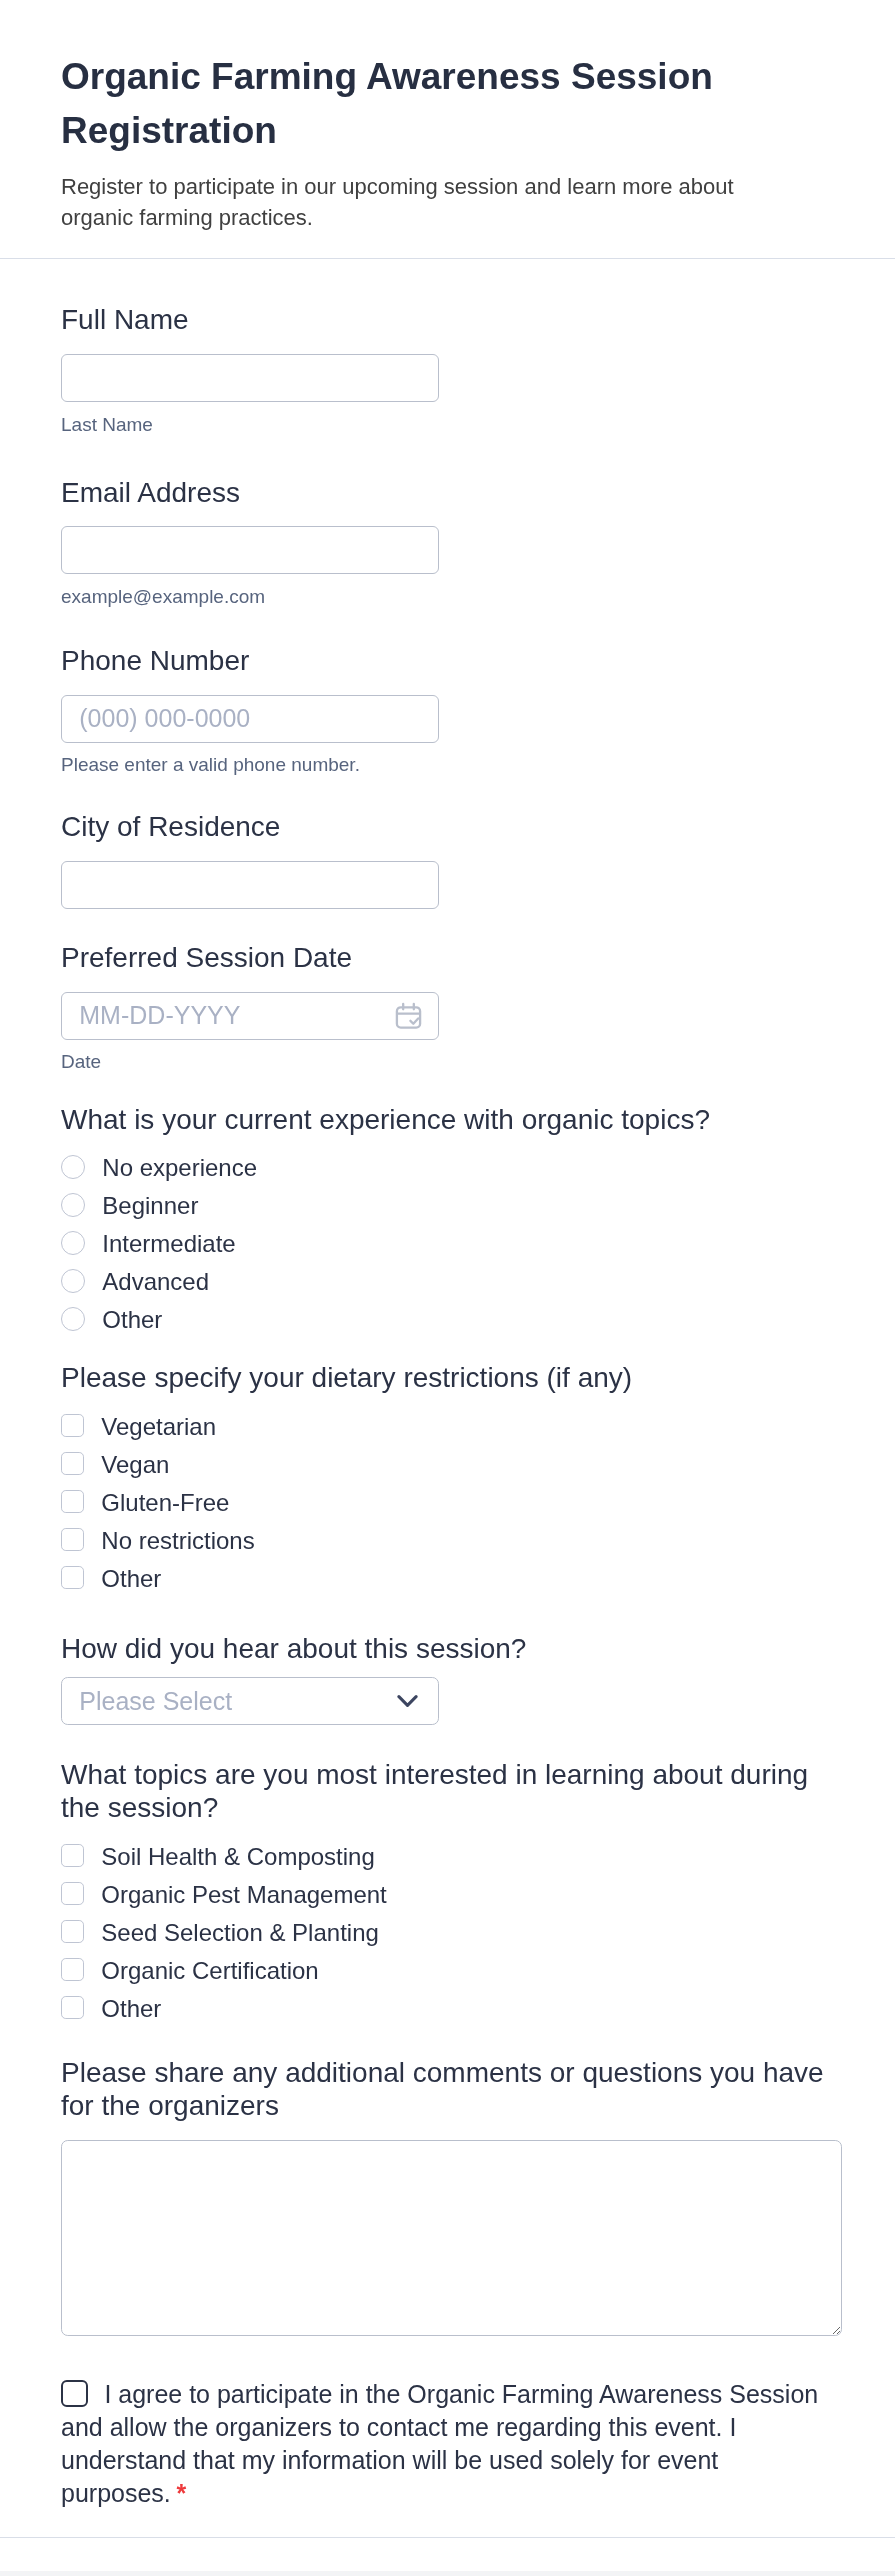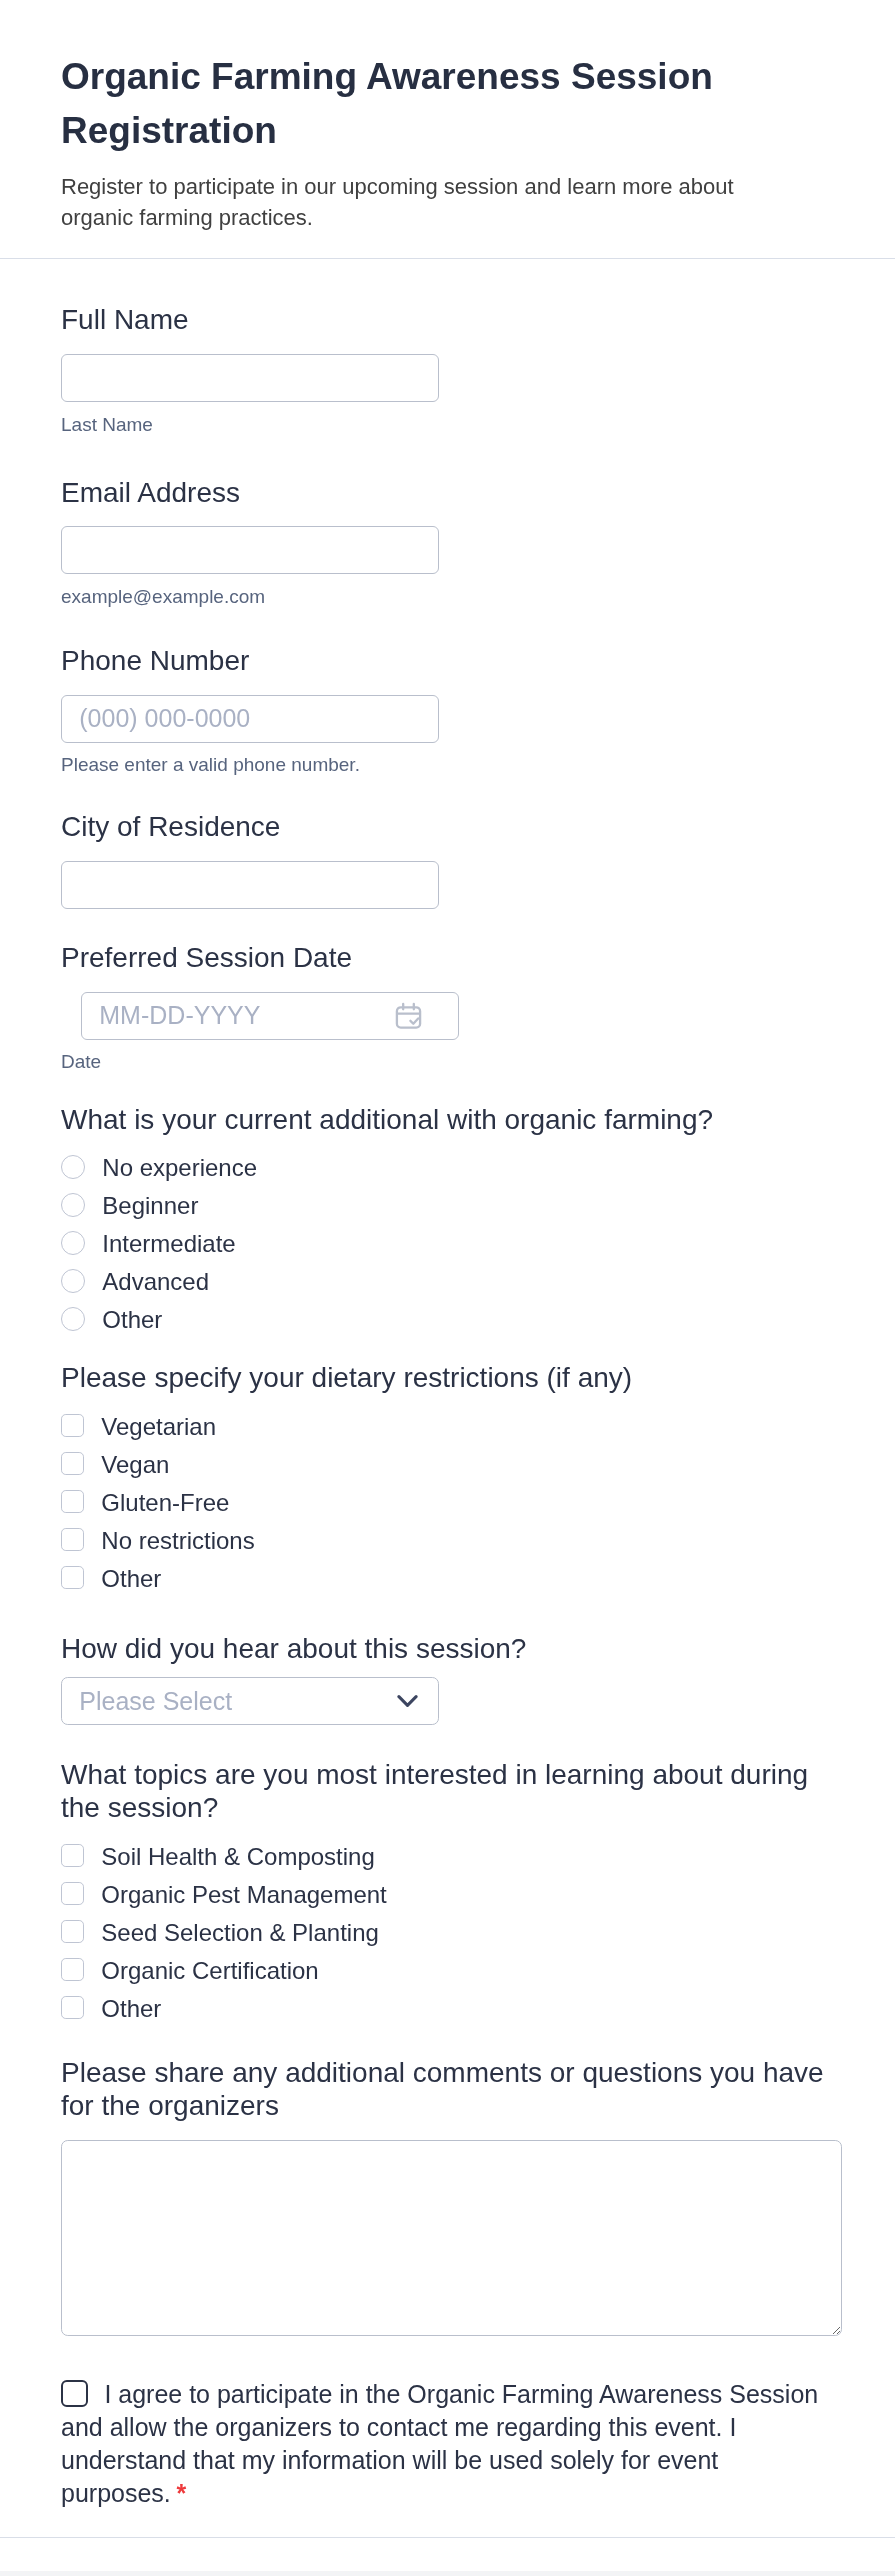--- a/index.html
+++ b/index.html
@@ -80,21 +80,21 @@
   .b-source   { margin-top: 35px; }
   .b-topics   { margin-top: 33px; }
   .b-comments { margin-top: 29px; }
   .b-agree    { margin-top: 42px; }
   .q-label { margin-bottom: 17.3px; }
   .b-exp .q-label, .b-diet .q-label, .b-topics .q-label { margin-bottom: 11.6px; }
   .b-source .q-label { margin-bottom: 11.6px; }
 
   
   .input-wrap { position: relative; width: 378px; }
-  .input-wrap .text-input { width: 100%; padding-right: 79px; margin-left: 20px; }
+  .input-wrap .text-input { width: 100%; padding-right: 79px; }
   .cal-icon {
     position: absolute; right: 16.4px; top: 50%;
     transform: translateY(-50%);
     width: 29px; height: 29px;
     pointer-events: none;
   }
 
   
   .opt-row { display: flex; align-items: center; height: 38px; gap: 17.3px; }
   .radio-ctrl {
@@ -210,21 +210,21 @@
         <line x1="9.5" y1="2.5" x2="9.5" y2="8"></line>
         <line x1="20.5" y1="2.5" x2="20.5" y2="8"></line>
         <line x1="4" y1="12.5" x2="26" y2="12.5"></line>
         <polyline points="17,20 20,23 25,17.5"></polyline>
       </svg>
     </div>
     <div class="sublabel">Date</div>
   </section>
 
   <section class="field b-exp">
-    <label class="q-label">What is your current additional with organic farming?</label>
+    <label class="q-label">What is your current experience with organic topics?</label>
     <div class="opt-row">
       <span class="radio-ctrl"></span>
       <span class="opt-label">No experience</span>
     </div>
     <div class="opt-row">
       <span class="radio-ctrl"></span>
       <span class="opt-label">Beginner</span>
     </div>
     <div class="opt-row">
       <span class="radio-ctrl"></span>

